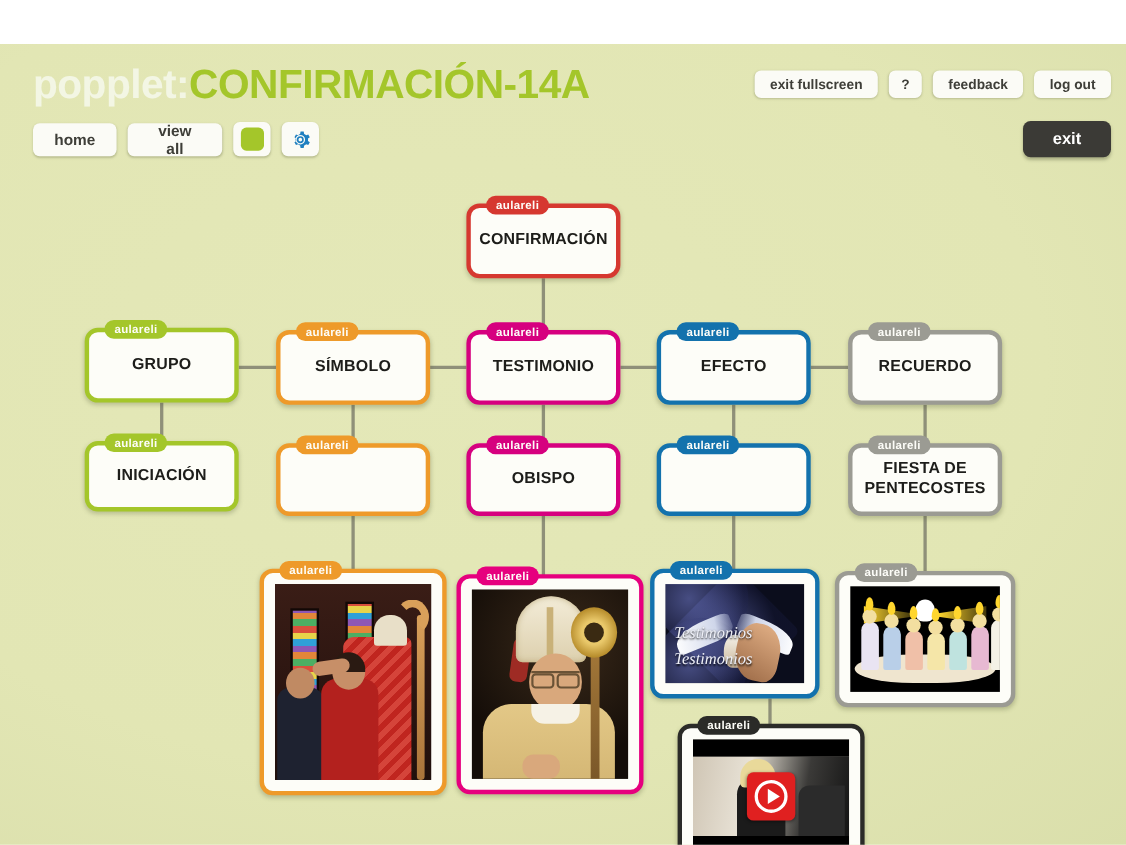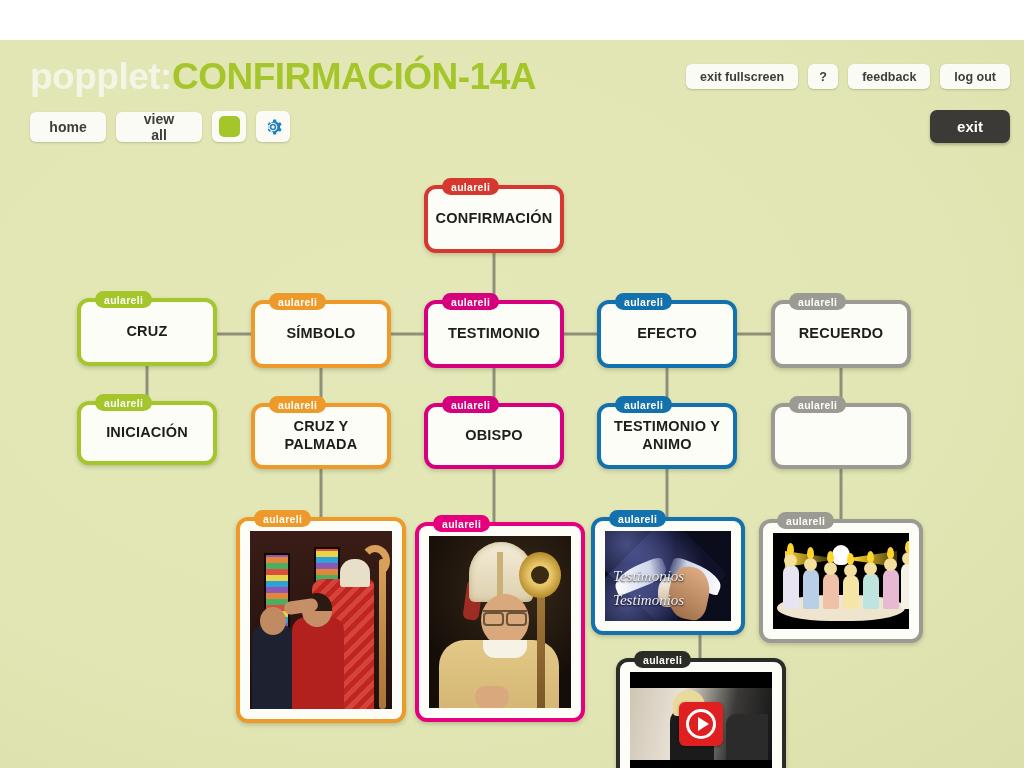--- a/index.html
+++ b/index.html
@@ -276,21 +276,21 @@
       </g>
     </svg>
 
     <div class="popplet" style="left:424px; top:145px; width:140px; height:68px; border-color:#d63830;">
       <span class="tag" style="background:#d63830;">aulareli</span>
       <span class="title">CONFIRMACIÓN</span>
     </div>
 
     <div class="popplet" style="left:77px; top:258px; width:140px; height:68px; border-color:#a4c62a;">
       <span class="tag" style="background:#a4c62a;">aulareli</span>
-      <span class="title">CRUZ</span>
+      <span class="title">GRUPO</span>
     </div>
 
     <div class="popplet" style="left:251px; top:260px; width:140px; height:68px; border-color:#ee9a2a;">
       <span class="tag" style="background:#ee9a2a;">aulareli</span>
       <span class="title">SÍMBOLO</span>
     </div>
 
     <div class="popplet" style="left:424px; top:260px; width:140px; height:68px; border-color:#d6007f;">
       <span class="tag" style="background:#d6007f;">aulareli</span>
       <span class="title">TESTIMONIO</span>
@@ -306,35 +306,34 @@
       <span class="title">RECUERDO</span>
     </div>
 
     <div class="popplet" style="left:77px; top:361px; width:140px; height:64px; border-color:#a4c62a;">
       <span class="tag" style="background:#a4c62a;">aulareli</span>
       <span class="title">INICIACIÓN</span>
     </div>
 
     <div class="popplet" style="left:251px; top:363px; width:140px; height:66px; border-color:#ee9a2a;">
       <span class="tag" style="background:#ee9a2a;">aulareli</span>
-      <span class="title">CRUZ Y PALMADA</span>
     </div>
 
     <div class="popplet" style="left:424px; top:363px; width:140px; height:66px; border-color:#d6007f;">
       <span class="tag" style="background:#d6007f;">aulareli</span>
       <span class="title">OBISPO</span>
     </div>
 
     <div class="popplet" style="left:597px; top:363px; width:140px; height:66px; border-color:#1372ad;">
       <span class="tag" style="background:#1372ad;">aulareli</span>
-      <span class="title">TESTIMONIO Y ANIMO</span>
     </div>
 
     <div class="popplet" style="left:771px; top:363px; width:140px; height:66px; border-color:#9b9b93;">
       <span class="tag" style="background:#9b9b93;">aulareli</span>
+      <span class="title">FIESTA DE PENTECOSTES</span>
     </div>
 
     <div class="popplet media" style="left:236px; top:477px; width:170px; height:206px; border-color:#ee9a2a;">
       <span class="tag" style="background:#ee9a2a;">aulareli</span>
       <div class="media-inner ph-ceremony">
         <div class="wall"></div>
         <div class="win w1"></div>
         <div class="win w2"></div>
         <div class="crosier"></div>
           <div class="crook"></div>

